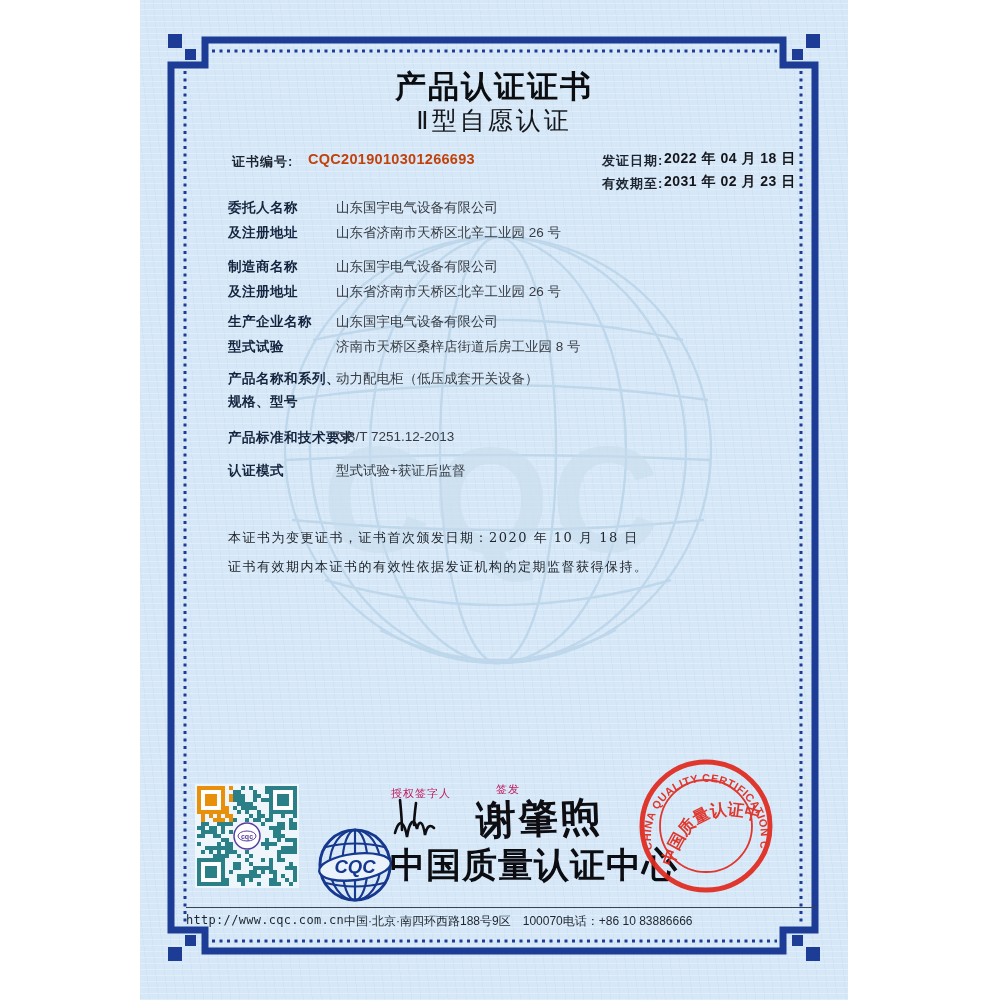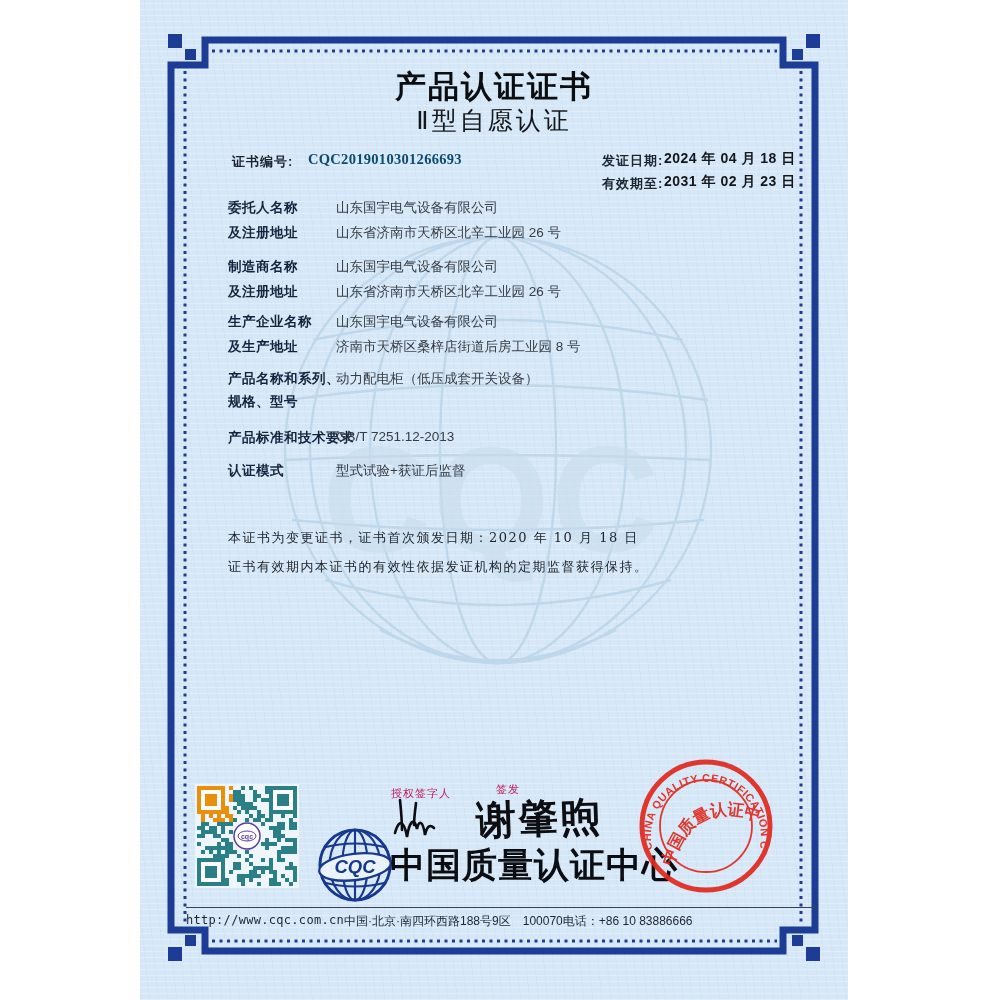--- a/index.html
+++ b/index.html
@@ -15,21 +15,21 @@
   .abs{position:absolute;}
   .wm{position:absolute;left:0;top:0;z-index:1;}
   .borders{position:absolute;left:0;top:0;z-index:2;}
   .content{position:absolute;inset:0;z-index:3;}
   .title{position:absolute;left:0;top:66px;width:100%;text-align:center;
          font-size:31px;font-weight:800;color:#0c0d10;letter-spacing:2px;}
   .subtitle{position:absolute;left:0;top:104px;width:100%;text-align:center;
          font-size:25px;font-weight:500;color:#14161c;letter-spacing:3px;}
   .kai{font-family:Liberation Sans, sans-serif;font-weight:700;color:#1c2430;}
   .certlbl{position:absolute;font-size:13px;letter-spacing:1px;}
-  .certval{position:absolute;font-size:14.5px;font-weight:600;color:#0c4a6e;letter-spacing:.3px;font-family:Liberation Serif, serif;}
+  .certval{position:absolute;font-size:14.5px;font-weight:600;color:#c2410c;letter-spacing:.3px;}
   .dateval{position:absolute;font-size:14px;font-weight:700;color:#14161c;letter-spacing:.5px;}
   .lbl{position:absolute;left:88px;font-size:13.5px;font-weight:700;color:#15243e;letter-spacing:.5px;}
   .val{position:absolute;left:196px;font-size:13.5px;font-weight:400;color:#373c44;}
   .stmt{position:absolute;left:88px;font-family:"DejaVu Serif","Liberation Serif",serif;
         font-size:13px;color:#20262e;letter-spacing:1.5px;}
   .qrnote{position:absolute;left:0;top:748px;width:100%;text-align:center;
         font-size:11.5px;color:#2b3f58;letter-spacing:.3px;}
   .siglbl{position:absolute;font-size:11px;font-weight:400;color:#be185d;letter-spacing:1px;}
   .sig2{position:absolute;left:336px;top:791px;font-family:"DejaVu Serif","Liberation Serif",serif;
         font-size:40px;font-weight:600;color:#0d0d12;transform:rotate(-2deg);letter-spacing:2px;}
@@ -83,37 +83,37 @@
     </svg>
 
     <div class="content">
 
       <div class="title">产品认证证书</div>
       <div class="subtitle">Ⅱ型自愿认证</div>
 
       <div class="certlbl kai" style="left:92px;top:153px;">证书编号:</div>
       <div class="certval" style="left:168px;top:151px;">CQC2019010301266693</div>
       <div class="certlbl kai" style="left:462px;top:152px;">发证日期:</div>
-      <div class="dateval" style="left:524px;top:150px;">2024 年 04 月 18 日</div>
+      <div class="dateval" style="left:524px;top:150px;">2022 年 04 月 18 日</div>
       <div class="certlbl kai" style="left:462px;top:175px;">有效期至:</div>
       <div class="dateval" style="left:524px;top:173px;">2031 年 02 月 23 日</div>
 
       <div class="lbl" style="top:199px;">委托人名称</div>
       <div class="val" style="top:199px;">山东国宇电气设备有限公司</div>
       <div class="lbl" style="top:224px;">及注册地址</div>
       <div class="val" style="top:224px;">山东省济南市天桥区北辛工业园 26 号</div>
 
       <div class="lbl" style="top:258px;">制造商名称</div>
       <div class="val" style="top:258px;">山东国宇电气设备有限公司</div>
       <div class="lbl" style="top:283px;">及注册地址</div>
       <div class="val" style="top:283px;">山东省济南市天桥区北辛工业园 26 号</div>
 
       <div class="lbl" style="top:313px;">生产企业名称</div>
       <div class="val" style="top:313px;">山东国宇电气设备有限公司</div>
-      <div class="lbl" style="top:338px;">及生产地址</div>
+      <div class="lbl" style="top:338px;">型式试验</div>
       <div class="val" style="top:338px;">济南市天桥区桑梓店街道后房工业园 8 号</div>
 
       <div class="lbl" style="top:370px;">产品名称和系列、</div>
       <div class="val" style="top:370px;">动力配电柜（低压成套开关设备）</div>
       <div class="lbl" style="top:393px;">规格、型号</div>
 
       <div class="lbl" style="top:429px;">产品标准和技术要求</div>
       <div class="val" style="top:429px;">GB/T 7251.12-2013</div>
 
       <div class="lbl" style="top:462px;">认证模式</div>

